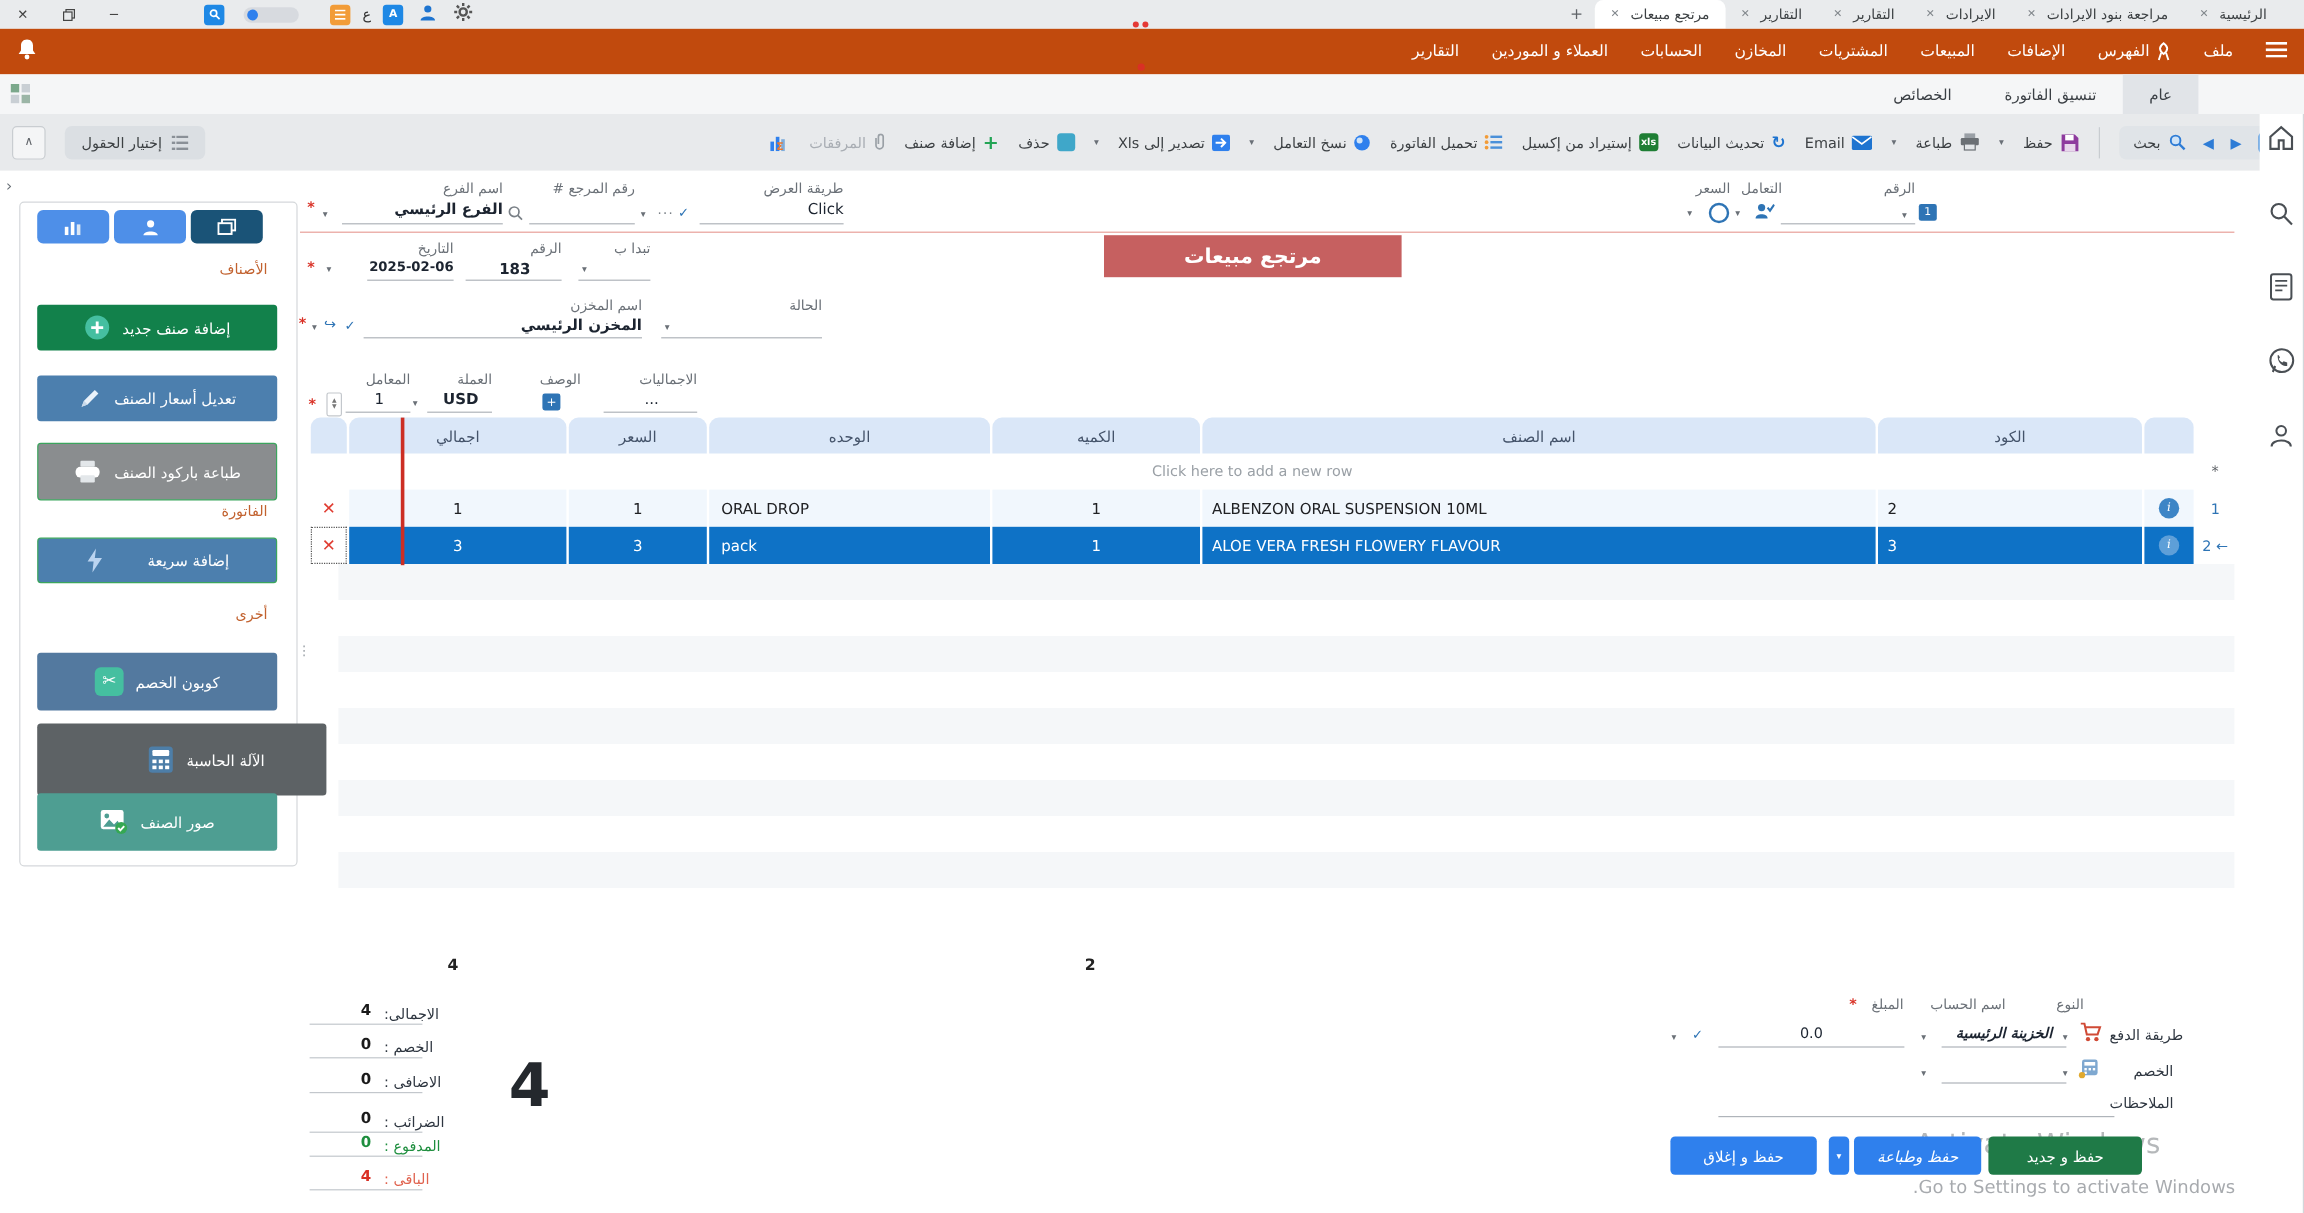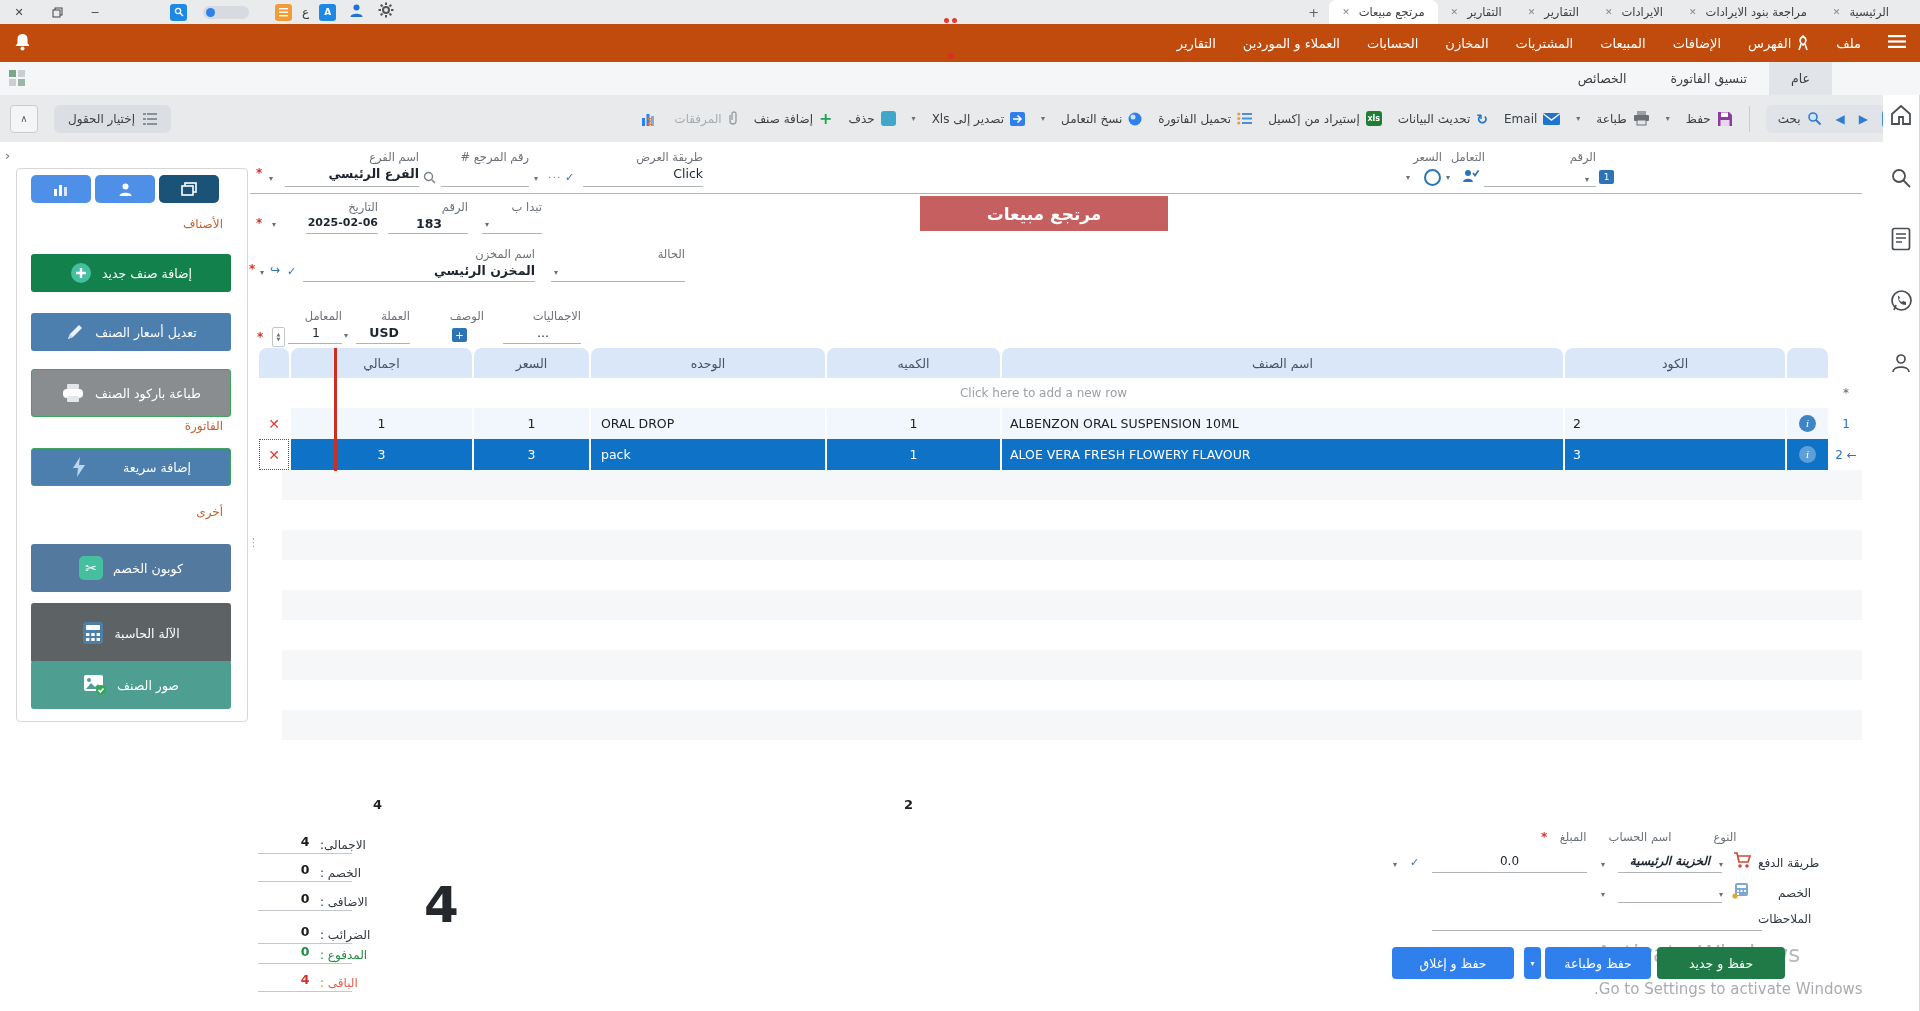--- a/index.html
+++ b/index.html
@@ -653,21 +653,21 @@
       <div class="pline" style="left:1618px;top:742px;width:104px;"></div>
       <span class="deco caret" style="left:1601px;top:748px;">▾</span>
 
       <span class="plabel dark" style="left:1758px;top:770px;">الملاحظات</span>
       <div class="pline" style="left:1432px;top:770px;width:330px;"></div>
 
       <span class="wm1">Activate Windows</span>
       <span class="wm2">Go to Settings to activate Windows.</span>
 
       <div class="pbtn greenb" style="left:1657px;top:805px;width:128px;">حفظ و جديد</div>
-      <div class="pbtn blueb" style="left:1545px;top:805px;width:106px;">حفظ وطباعة</div>
+      <div class="pbtn blueb" style="left:1545px;top:805px;width:106px;font-style:italic;">حفظ وطباعة</div>
       <div class="pbtn blueb" style="left:1524px;top:805px;width:17px;font-size:8px;">▾</div>
       <div class="pbtn blueb" style="left:1392px;top:805px;width:122px;">حفظ و إغلاق</div>
     </div>
   </main>
 
   <aside class="panel">
     <div class="minitabs">
       <span class="mtab lblue">
         <svg width="16" height="14" viewBox="0 0 16 14">
             <rect x="1" y="7" width="3" height="7" fill="#fff"></rect>
@@ -730,21 +730,21 @@
           </svg>
       </span>
     </div>
 
     <span class="sectlabel" style="top:336px;">أخرى</span>
 
     <div class="sbtn" style="top:375px;height:48px;background:#53799F;">
       <span class="lbl">كوبون الخصم</span>
       <span class="ic" style="width:24px;height:24px;background:#45BFA0;border-radius:5px;color:#fff;font-size:14px;">✂</span>
     </div>
-    <div class="sbtn" style="top:434px;height:60px;background:#5D6265;">
+    <div class="sbtn" style="top:434px;height:60px;background:#5D6265;padding-left:41px;">
       <span class="lbl">الآلة الحاسبة</span>
       <span class="ic">
         <svg width="22" height="24" viewBox="0 0 22 24">
             <rect x="1" y="1" width="20" height="22" rx="3" fill="#4D7EA8"></rect>
             <rect x="4" y="4" width="14" height="5" rx="1" fill="#fff"></rect>
             <g fill="#fff">
               <rect x="4" y="12" width="3.4" height="3"></rect>
               <rect x="9.3" y="12" width="3.4" height="3"></rect>
               <rect x="14.6" y="12" width="3.4" height="3"></rect>
               <rect x="4" y="17" width="3.4" height="3"></rect>

